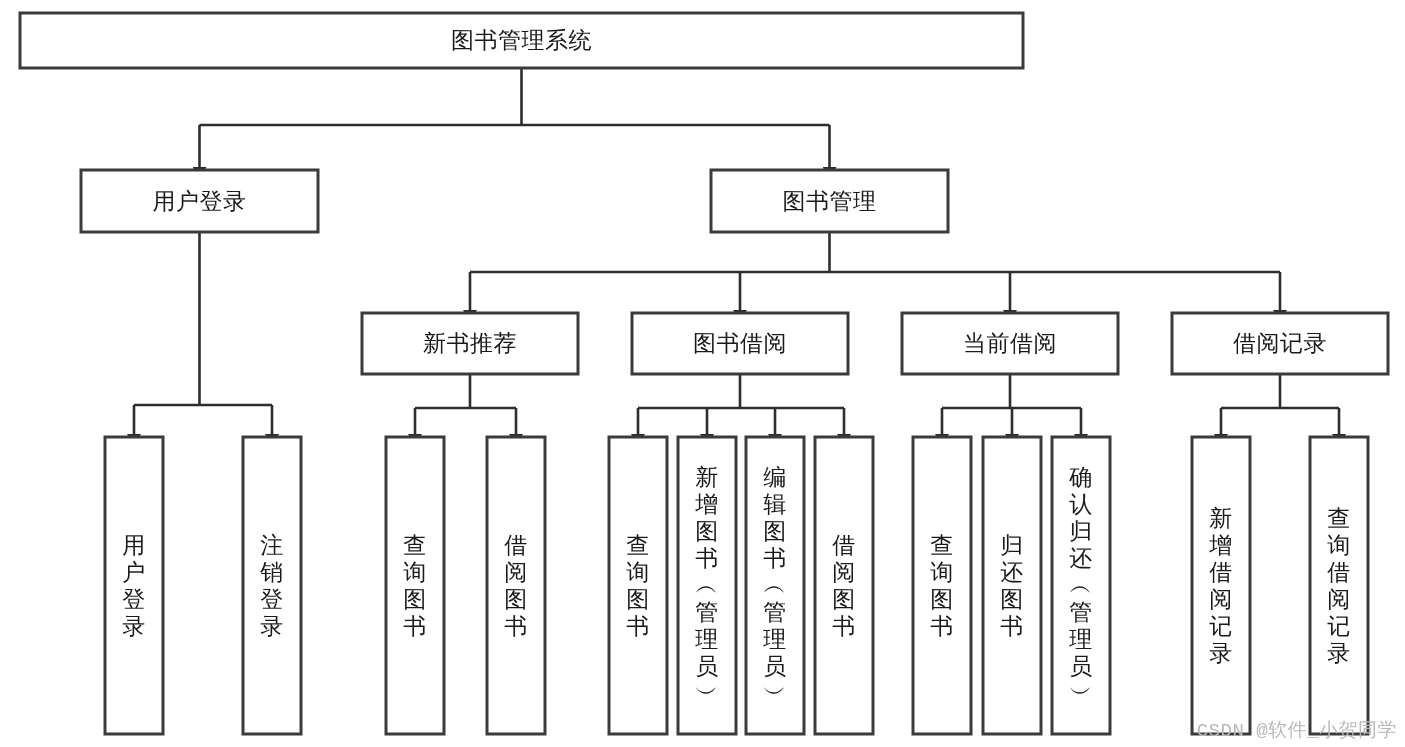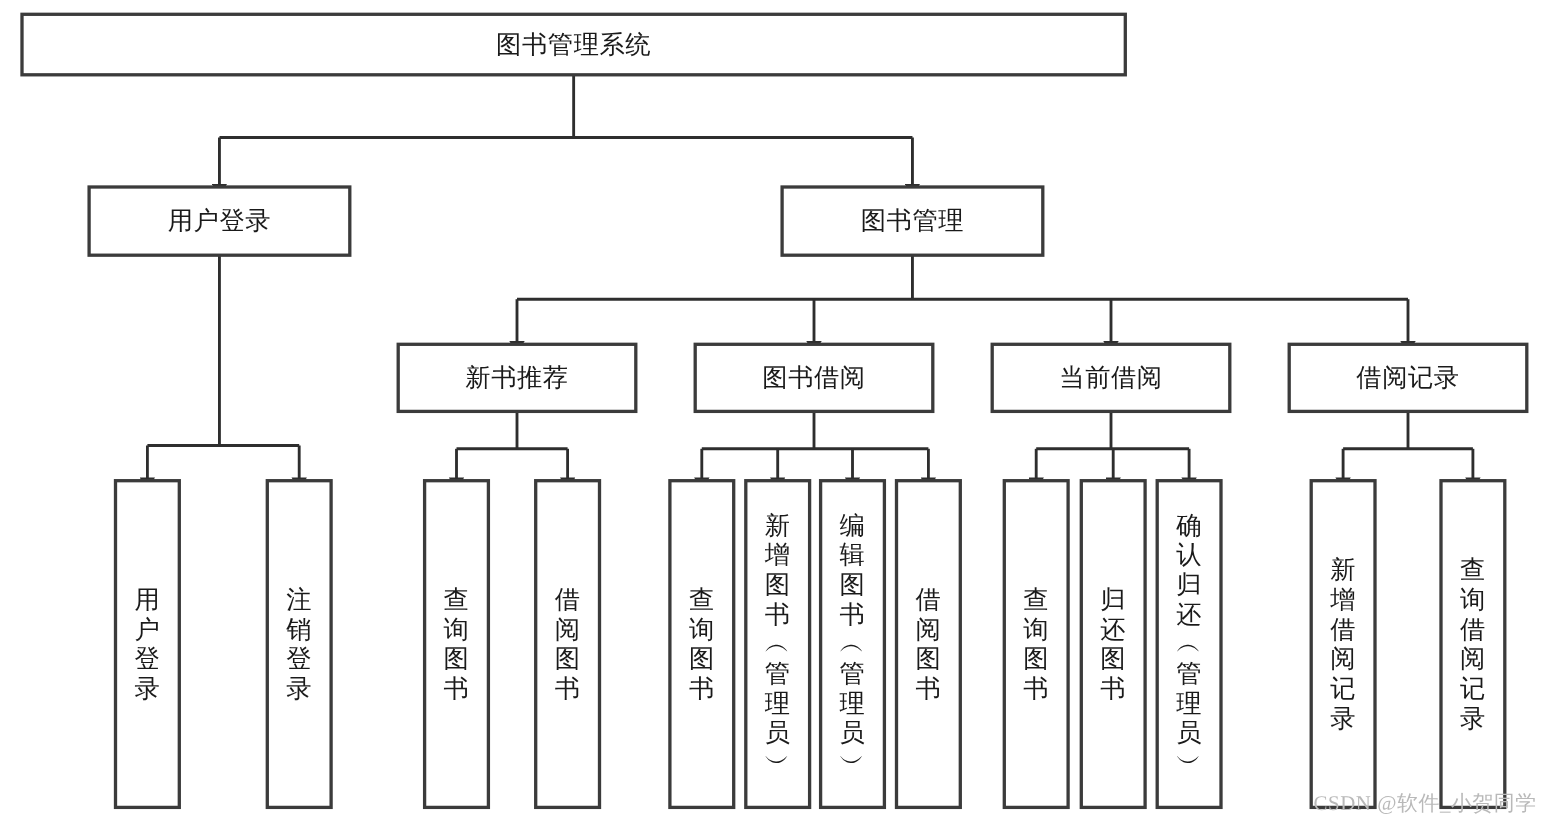--- a/index.html
+++ b/index.html
@@ -53,21 +53,21 @@
     stroke-linecap: butt;
   }
   .arrow-head {
     fill: #2e2e2e;
     stroke: none;
   }
   .watermark {
     position: absolute;
     right: 8px;
     bottom: 4px;
-    font-family: Liberation Serif, serif;
+    font-family: Liberation Mono, monospace;
     font-size: 19px;
     color: #b9b9b9;
     white-space: nowrap;
     pointer-events: none;
     letter-spacing: 0.5px;
   }
 </style>
 </head>
 <body>
 

